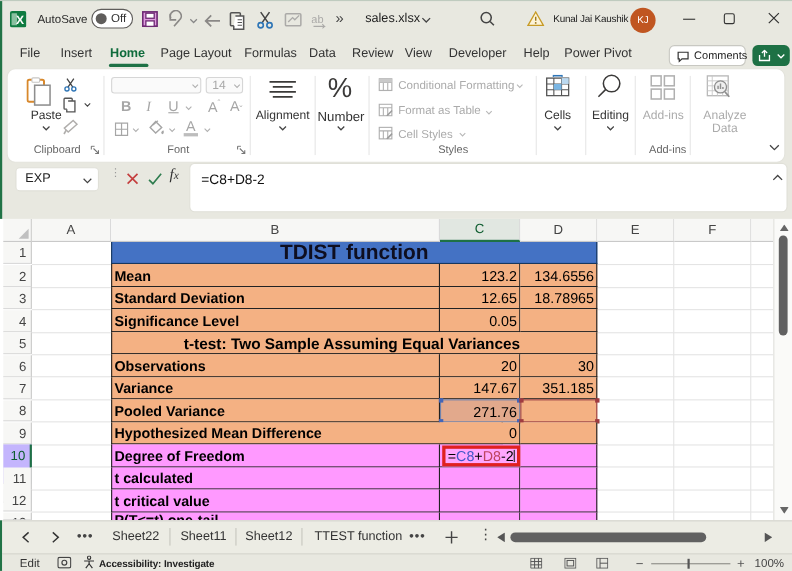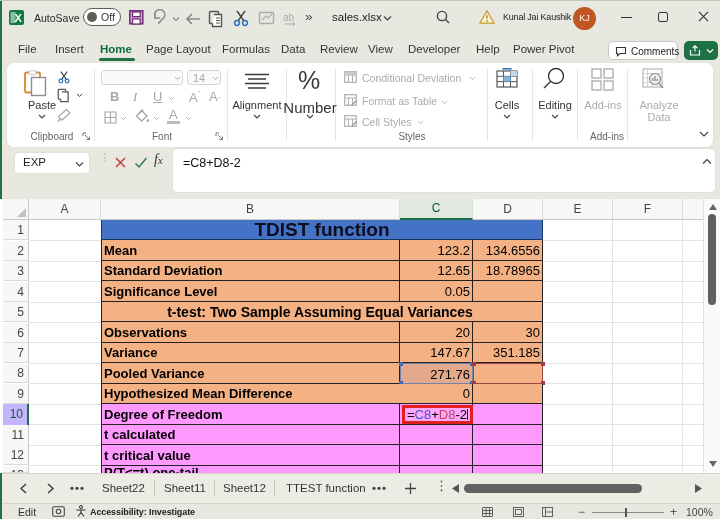--- a/index.html
+++ b/index.html
@@ -221,31 +221,31 @@
 
     <svg class="abs" style="left:237px;top:10px;" width="26" height="17" viewBox="0 0 26 17">
       <path d="M1 1.5 h24 M4 6 h18 M1 10.5 h24 M4 15 h18" stroke="#3b3a39" stroke-width="1.6"></path>
     </svg>
     <div class="abs" style="left:222px;top:36px;width:56px;text-align:center;font-size:11px;color:#333;">Alignment</div>
     <svg class="abs" style="left:246px;top:51px;" width="8" height="5" viewBox="0 0 8 5">
       <path d="M1 1 l3 3 3-3" stroke="#444" fill="none" stroke-width="1.1"></path>
     </svg>
 
     <div class="abs" style="left:291px;top:3px;font-size:25px;color:#3b3a39;">%</div>
-    <div class="abs" style="left:275px;top:36px;width:56px;text-align:center;font-size:15px;color:#333;">Number</div>
+    <div class="abs" style="left:275px;top:36px;width:56px;text-align:center;font-size:12px;color:#333;">Number</div>
     <svg class="abs" style="left:299px;top:51px;" width="8" height="5" viewBox="0 0 8 5">
       <path d="M1 1 l3 3 3-3" stroke="#444" fill="none" stroke-width="1.1"></path>
     </svg>
 
     <svg class="abs" style="left:337px;top:8px;" width="13" height="12" viewBox="0 0 13 12">
       <rect x="0.7" y="0.7" width="11.6" height="10.6" fill="none" stroke="#B0B0B0" stroke-width="1.2"></rect>
       <path d="M0.7 4 h11.6 M4.5 4 v7.3 M8.5 4 v7.3" stroke="#B0B0B0" stroke-width="1"></path>
       <rect x="0.7" y="0.7" width="11.6" height="3.3" fill="#C9C9C9"></rect>
     </svg>
-    <div class="abs" style="left:355px;top:9px;font-size:10.5px;color:#ABABAB;">Conditional Deviation</div>
+    <div class="abs" style="left:355px;top:9px;font-size:10.5px;color:#ABABAB;">Conditional Formatting</div>
     <svg class="abs" style="left:462px;top:13px;" width="7" height="5" viewBox="0 0 7 5">
       <path d="M1 1 l2.5 2.5 2.5-2.5" stroke="#B8B8B8" fill="none" stroke-width="1"></path>
     </svg>
     <svg class="abs" style="left:337px;top:31px;" width="13" height="12" viewBox="0 0 13 12">
       <rect x="0.7" y="0.7" width="11.6" height="10.6" fill="none" stroke="#B0B0B0" stroke-width="1.2"></rect>
       <path d="M0.7 4 h11.6 M4.5 4 v7.3 M8.5 4 v7.3" stroke="#B0B0B0" stroke-width="1"></path>
       <path d="M7 11 l5-5 1 1 -4.5 4.5z" fill="#9B9B9B"></path>
     </svg>
     <div class="abs" style="left:355px;top:32px;font-size:10.5px;color:#ABABAB;">Format as Table</div>
     <svg class="abs" style="left:434px;top:37px;" width="7" height="5" viewBox="0 0 7 5">

